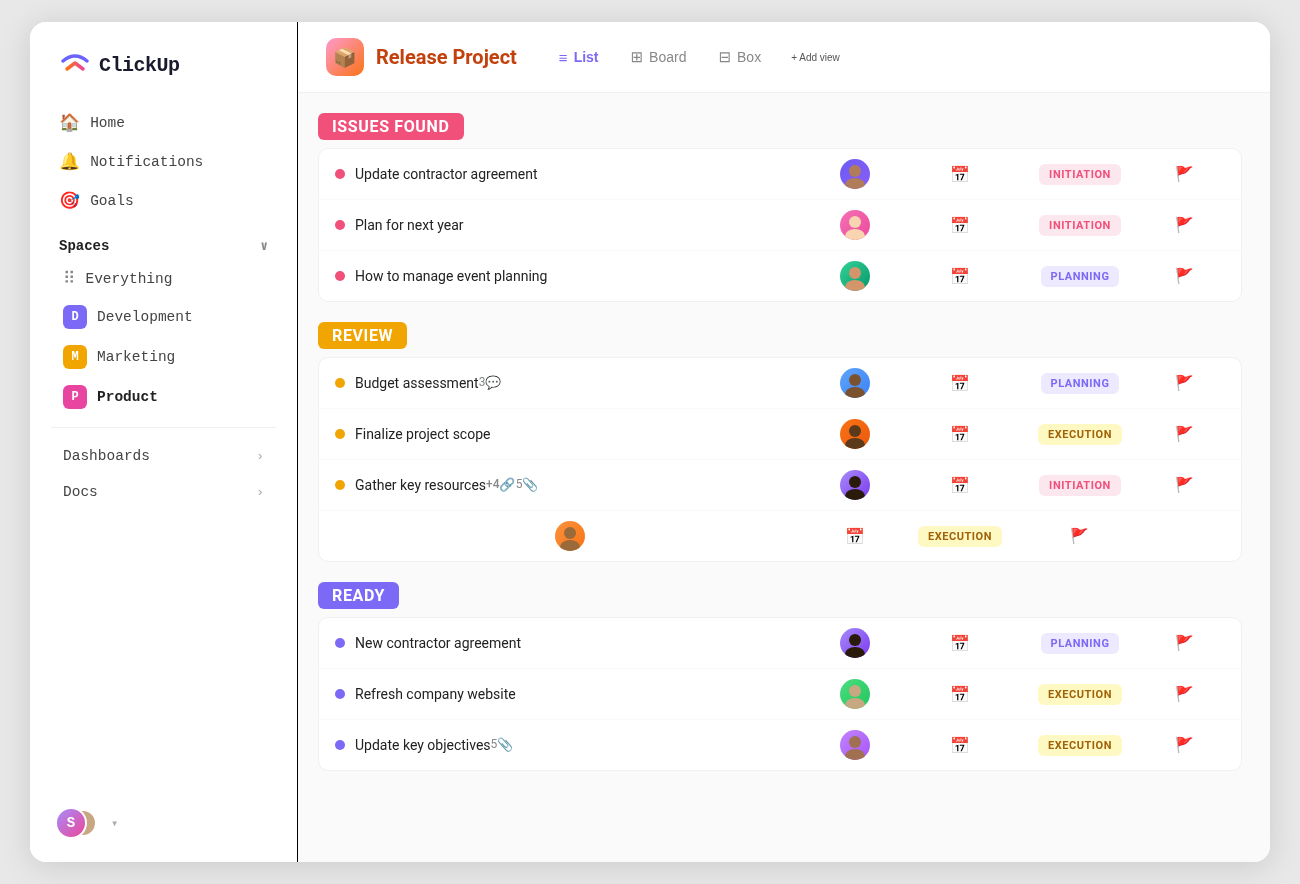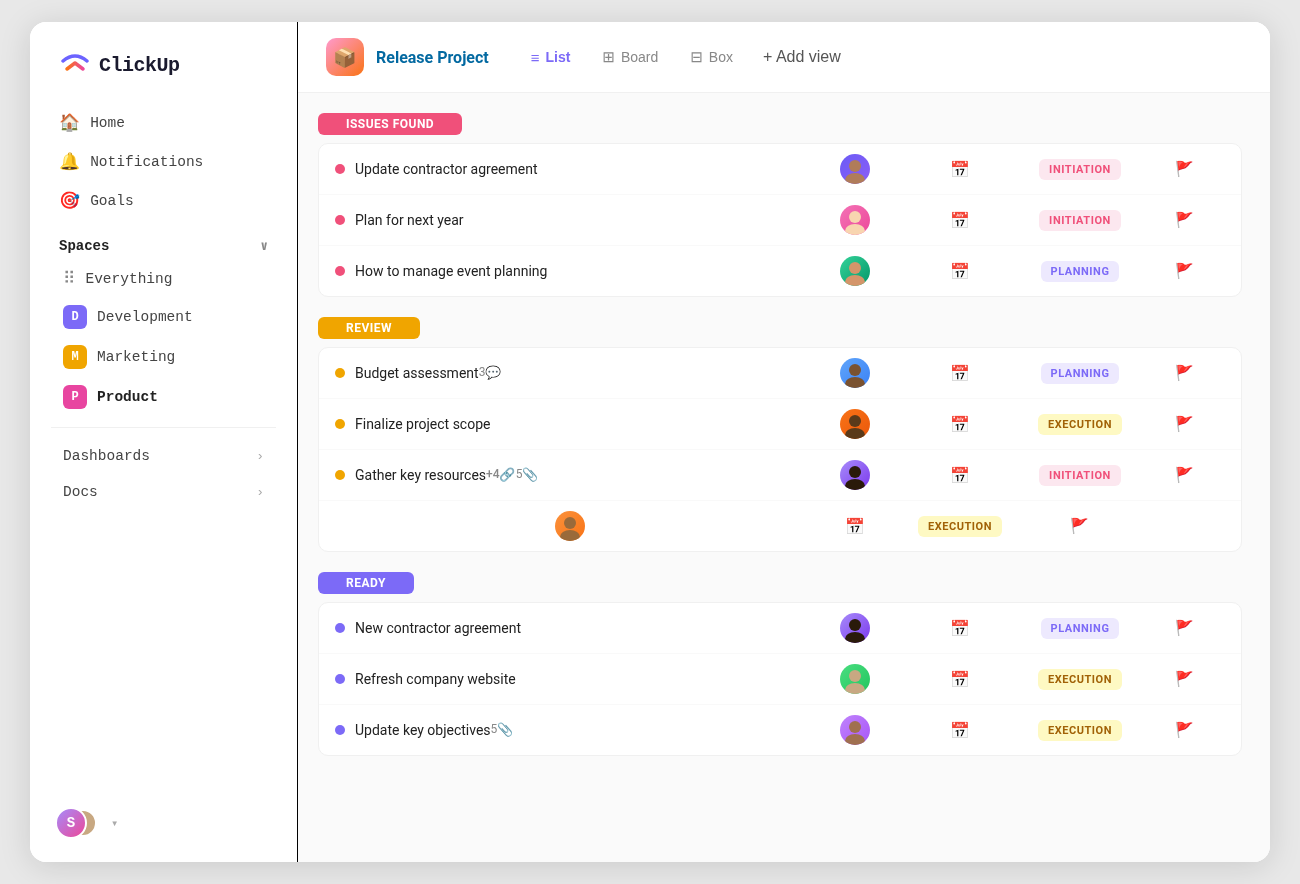--- a/index.html
+++ b/index.html
@@ -181,23 +181,23 @@
       height: 38px;
       background: linear-gradient(135deg, #ff9acd, #f97316);
       border-radius: 10px;
       display: flex;
       align-items: center;
       justify-content: center;
       margin-right: 12px;
       font-size: 19px;
     }
     .project-title {
-      font-size: 16px;
+      font-size: 20px;
       font-weight: 700;
-      color: #0369a1;
+      color: #c2410c;
       margin-right: 20px;
     }
     .view-tabs {
       display: flex;
       align-items: center;
       gap: 4px;
       margin-left: 8px;
     }
     .view-tab {
       display: flex;
@@ -213,43 +213,43 @@
       background: none;
     }
     .view-tab.active { color: #7c6af7; font-weight: 600; }
     .view-tab .tab-icon { font-size: 15px; }
     .add-view-btn {
       display: flex;
       align-items: center;
       gap: 5px;
       padding: 6px 12px;
       border-radius: 8px;
-      font-size: 16px;
+      font-size: 10px;
       color: #555;
       cursor: pointer;
       background: none;
       border: none;
     }
     
     .task-area {
       flex: 1;
       overflow-y: auto;
       padding: 20px 28px 20px 20px;
     }
     .task-group {
       margin-bottom: 20px;
     }
     .group-header {
       margin-bottom: 8px;
     }
     .group-badge {
       display: inline-block;
-      padding: 4px 28px;
+      padding: 4px 14px;
       border-radius: 6px;
-      font-size: 12px;
+      font-size: 16px;
       font-weight: 700;
       letter-spacing: 0.04em;
       color: #fff;
       text-transform: uppercase;
     }
     .badge-issues { background: #f0507a; }
     .badge-review { background: #f0a500; }
     .badge-ready { background: #7c6af7; }
     
     .task-table {

